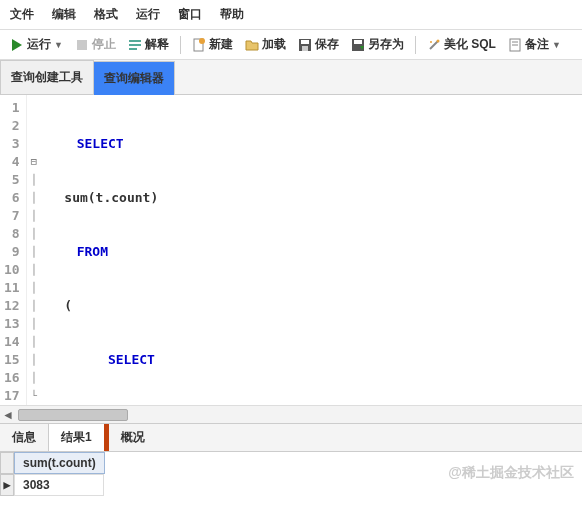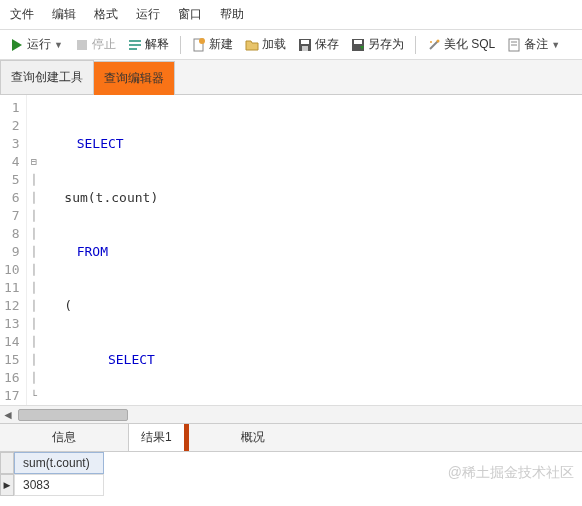--- a/index.html
+++ b/index.html
@@ -6,44 +6,44 @@
   body { font-family: "Microsoft YaHei", sans-serif; font-size: 12px; background: #fff; color: #333; width: 582px; }
   .menubar { display: flex; gap: 18px; padding: 6px 10px; border-bottom: 1px solid #ddd; }
   .menubar span { cursor: default; }
   .toolbar { display: flex; align-items: center; gap: 4px; padding: 4px 6px; border-bottom: 1px solid #ddd; flex-wrap: wrap; }
   .tbtn { display: inline-flex; align-items: center; gap: 3px; padding: 2px 4px; cursor: pointer; }
   .tbtn.disabled { opacity: .45; }
   .sep { width: 1px; height: 18px; background: #ccc; margin: 0 3px; }
   .ico { width: 14px; height: 14px; display: inline-block; }
   .tabs { display: flex; border-bottom: 1px solid #ccc; background: #f4f4f4; font-size: 12px; }
   .tab { padding: 8px 10px; border: 1px solid #ccc; border-bottom: none; background: #f0f0f0; margin-right: -1px; cursor: pointer; }
-  .tab.active { background: #f97316; position: relative; top: 1px; }
+  .tab.active { background: #3b82f6; position: relative; top: 1px; }
   .editor { display: flex; font-family: Consolas, monospace; font-size: 13px; line-height: 18px; height: 310px; overflow: hidden; }
   .gutter { background: #fff; color: #999; text-align: right; padding: 4px 6px 4px 4px; border-right: 1px solid #eee; user-select: none; }
   .gutter div { height: 18px; }
   .fold { width: 14px; padding: 4px 0; color: #888; text-align: center; }
   .fold div { height: 18px; font-size: 10px; }
   .code { padding: 4px 8px; white-space: pre; }
   .code .ln { height: 18px; }
   .kw { color: #0000cc; margin-left: 28px; }
   .hscroll { height: 18px; border-top: 1px solid #ddd; background: #f3f3f3; display:flex; align-items:center; }
   .hscroll .arrow { width:16px; text-align:center; color:#666; }
   .hscroll .thumb { width:110px; height:12px; background:#c8c8c8; border:1px solid #aaa; border-radius:2px; margin-left:2px; }
   .rtabs { display:flex; border-top:1px solid #ccc; border-bottom:1px solid #ccc; background:#f4f4f4; }
-  .rtab { padding:5px 12px; cursor:pointer;margin-left:40px; }
+  .rtab { padding:5px 12px; cursor:pointer; }
   .rtab.active { background:#fff; border-left:1px solid #ccc; border-right:5px solid #c2410c; }
   .grid { font-size:12px; }
   .grid .hdr { display:flex; }
   .grid .corner { width:14px; background:#eee; border:1px solid #c8c8c8; }
   .grid .colh { background:#e8eef7; border:1px solid #9cb6d8; padding:3px 8px; min-width:90px; }
   .grid .row { display:flex; }
   .grid .rowh { width:14px; background:#eee; border:1px solid #c8c8c8; display:flex; align-items:center; justify-content:center; font-size:9px; }
   .grid .cell { border:1px solid #ddd; padding:3px 8px; min-width:90px; }
   .watermark { position:absolute; right:8px; bottom:14px; color:#ccc; font-size:14px; pointer-events:none; }
-  .wrap { position:relative; }
+  .wrap { position:relative;font-weight:bold; }
 </style>
 </head>
 <body>
 <div class="wrap">
 
 <div class="menubar">
   <span>文件</span>
   <span>编辑</span>
   <span>格式</span>
   <span>运行</span>

